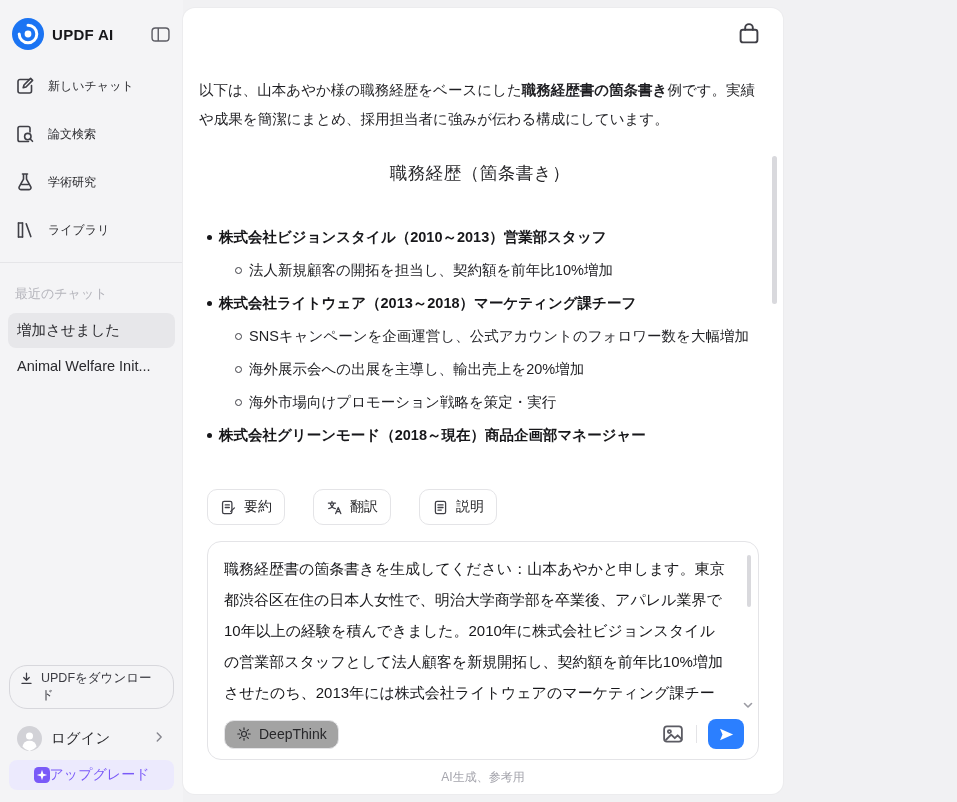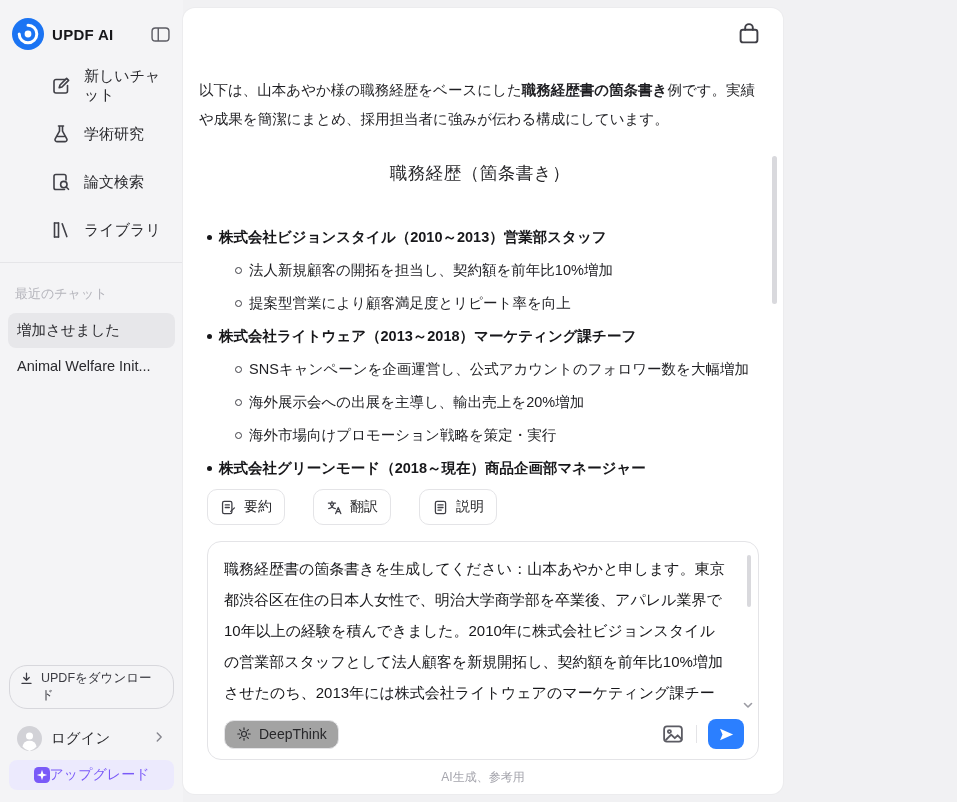--- a/index.html
+++ b/index.html
@@ -14,21 +14,21 @@
 
   
   .sidebar {
     width: 183px; flex: none; position: relative;
     background: #f4f4f6; padding-top: 14px;
   }
   .sidebar-header { display: flex; align-items: center; gap: 8px; padding: 4px 12px 12px 12px; }
   .logo { width: 32px; height: 32px; flex: none; }
   .brand { font-weight: 700; font-size: 15px; color: #17171a; flex: 1; letter-spacing: .3px; }
   .collapse-btn { width: 22px; height: 22px; border: none; background: transparent; cursor: pointer; color: #5b5b63; display: flex; align-items: center; justify-content: center; }
-  .nav-item { display: flex; align-items: center; gap: 13px; height: 48px; padding: 0 15px; font-size: 15px; color: #2a2a2e; cursor: pointer; margin-left: 36px; }
+  .nav-item { display: flex; align-items: center; gap: 13px; height: 48px; padding: 0 15px; font-size: 12px; color: #2a2a2e; cursor: pointer; }
   .nav-item svg { width: 20px; height: 20px; color: #3f3f46; flex: none; }
   .sidebar-divider { height: 1px; background: #e5e5e8; margin: 8px 0 0 0; }
   .recent-label { font-size: 13px; color: #b4b4bb; padding: 22px 15px 8px; }
   .recent-item { margin: 2px 8px; padding: 8px 9px; border-radius: 8px; font-size: 14.5px; color: #2a2a2e; white-space: nowrap; overflow: hidden; cursor: pointer; }
   .recent-item.selected { background: #e7e7ea; }
   .sidebar-bottom { position: absolute; left: 9px; right: 9px; bottom: 12px; }
   .download-btn {
     width: 100%; display: flex; gap: 7px; align-items: flex-start; text-align: left;
     border: 1px solid #d7d7dc; border-radius: 18px; padding: 4px 9px;
     background: transparent; font-size: 12.5px; line-height: 1.35; color: #3c3c43;
@@ -124,32 +124,32 @@
     <nav>
       <div class="nav-item">
         <svg viewBox="0 0 20 20" fill="none" stroke="currentColor" stroke-width="1.6" stroke-linecap="round" stroke-linejoin="round">
             <path d="M14.5 3.5H5a2 2 0 0 0-2 2V15a2 2 0 0 0 2 2h9.5a2 2 0 0 0 2-2V9.5"></path>
             <path d="M15.6 2.4l2 2L11 11l-2.8.8.8-2.8z"></path>
           </svg>
         <span>新しいチャット</span>
       </div>
       <div class="nav-item">
         <svg viewBox="0 0 20 20" fill="none" stroke="currentColor" stroke-width="1.6" stroke-linecap="round" stroke-linejoin="round">
-            <path d="M7.5 2h5M8.5 2v5.2l-4.3 7.6A1.9 1.9 0 0 0 5.9 17.6h8.2a1.9 1.9 0 0 0 1.7-2.8L11.5 7.2V2"></path>
-            <path d="M6.6 12.5h6.8"></path>
-          </svg>
-        <span>学術研究</span>
-      </div>
-      <div class="nav-item">
-        <svg viewBox="0 0 20 20" fill="none" stroke="currentColor" stroke-width="1.6" stroke-linecap="round" stroke-linejoin="round">
             <path d="M13.5 17.5H4.8A1.8 1.8 0 0 1 3 15.7V4.3A1.8 1.8 0 0 1 4.8 2.5h8.4A1.8 1.8 0 0 1 15 4.3V8"></path>
             <circle cx="12.8" cy="12.6" r="3.2"></circle>
             <path d="M15.2 15l2.3 2.3"></path>
           </svg>
         <span>論文検索</span>
+      </div>
+      <div class="nav-item">
+        <svg viewBox="0 0 20 20" fill="none" stroke="currentColor" stroke-width="1.6" stroke-linecap="round" stroke-linejoin="round">
+            <path d="M7.5 2h5M8.5 2v5.2l-4.3 7.6A1.9 1.9 0 0 0 5.9 17.6h8.2a1.9 1.9 0 0 0 1.7-2.8L11.5 7.2V2"></path>
+            <path d="M6.6 12.5h6.8"></path>
+          </svg>
+        <span>学術研究</span>
       </div>
       <div class="nav-item">
         <svg viewBox="0 0 20 20" fill="none" stroke="currentColor" stroke-width="1.6" stroke-linecap="round" stroke-linejoin="round">
             <path d="M3.5 3v14M7.5 3v14"></path>
             <path d="M11.2 3.8l4.6 12.8"></path>
             <path d="M3.5 3h4M3.5 17h4"></path>
           </svg>
         <span>ライブラリ</span>
       </div>
     </nav>
@@ -207,21 +207,20 @@
     <div class="chat-area">
       <p class="intro"><span>以下は、山本あやか様の職務経歴をベースにした</span><b>職務経歴書の箇条書き</b><span>例です。実績や成果を簡潔にまとめ、採用担当者に強みが伝わる構成にしています。</span></p>
 
       <h2 class="msg-heading">職務経歴（箇条書き）</h2>
 
       <ul class="entries">
         <li>
           <div class="entry-title">株式会社ビジョンスタイル（2010～2013）営業部スタッフ</div>
           <ul class="points">
             <li class="point">法人新規顧客の開拓を担当し、契約額を前年比10%増加</li>
-            <li class="point">提案型営業により顧客満足度とリピート率を向上</li>
           </ul>
         </li>
         <li>
           <div class="entry-title">株式会社ライトウェア（2013～2018）マーケティング課チーフ</div>
           <ul class="points">
             <li class="point">SNSキャンペーンを企画運営し、公式アカウントのフォロワー数を大幅増加</li>
             <li class="point">海外展示会への出展を主導し、輸出売上を20%増加</li>
             <li class="point">海外市場向けプロモーション戦略を策定・実行</li>
           </ul>
         </li>

